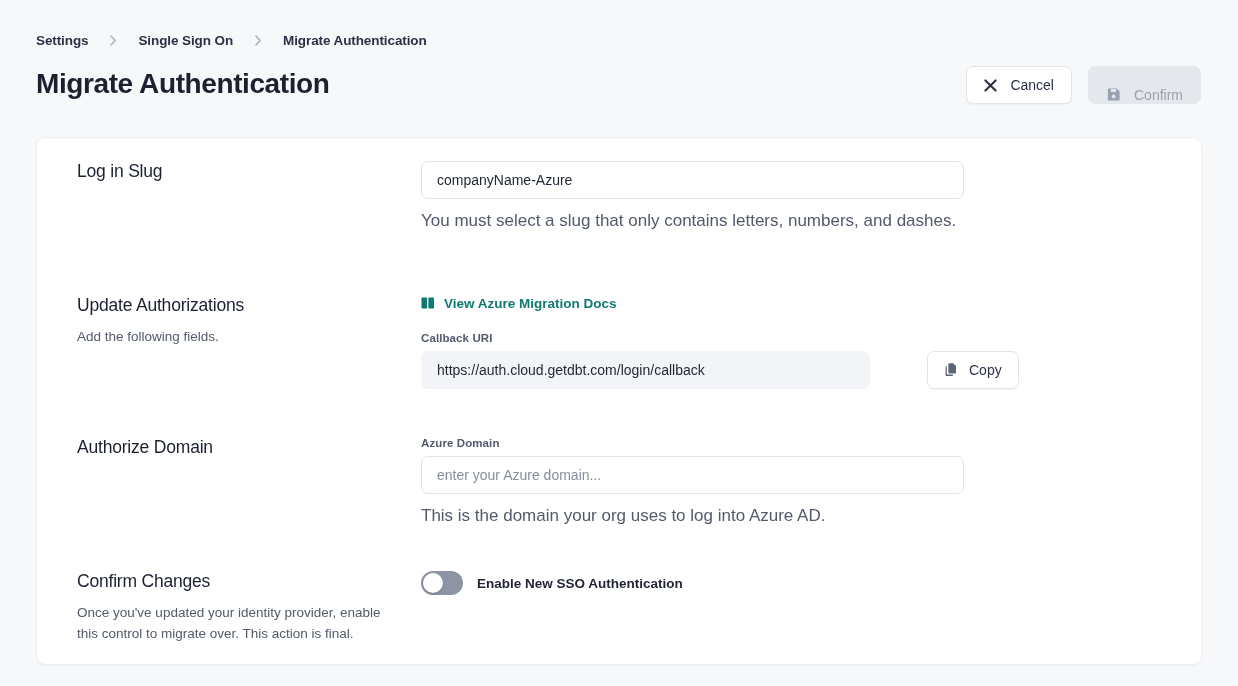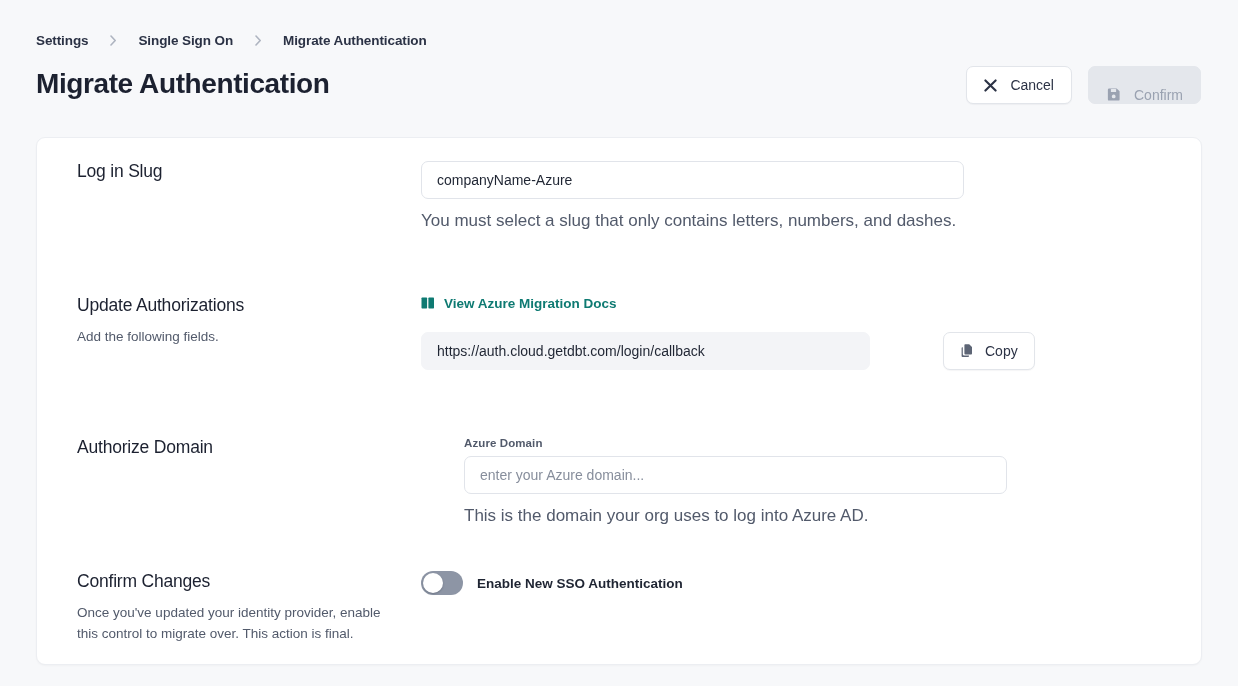--- a/index.html
+++ b/index.html
@@ -114,21 +114,21 @@
   }
 
   .section {
     position: absolute;
     left: 0;
     width: 100%;
     display: flex;
   }
   .sec-slug   { top: 23px; }
   .sec-auth   { top: 157px; }
-  .sec-domain { top: 299px; gap: 43px; }
+  .sec-domain { top: 299px; }
   .sec-confirm{ top: 433px; }
 
   .sec-left {
     width: 384px;
     padding-left: 40px;
     padding-right: 16px;
   }
   .sec-title {
     font-size: 17.5px;
     font-weight: 400;
@@ -180,21 +180,21 @@
     color: #0e7a72;
     font-size: 13.5px;
     font-weight: 700;
     text-decoration: none;
     cursor: pointer;
     margin-bottom: 21px;
   }
   .docs-link .ico { color: #0e7a72; }
 
   
-  .callback-row { display: flex; align-items: center; gap: 28px; }
+  .callback-row { display: flex; align-items: center; gap: 12px; }
   .readonly-field {
     width: 449px;
     height: 38px;
     background: #f3f4f7;
     border: 1px solid #f3f4f7;
     border-radius: 7px;
     display: flex;
     align-items: center;
     padding: 0 15px;
     font-size: 14px;
@@ -305,20 +305,21 @@
       <div class="sec-right">
         <a class="docs-link">
           <span class="ico">
             <svg width="14" height="12" viewBox="0 0 14 12" fill="none">
               <rect x="0.5" y="0.5" width="5.6" height="11" rx="0.7" fill="currentColor"></rect>
               <rect x="7.4" y="0.5" width="5.6" height="11" rx="0.7" fill="currentColor"></rect>
             </svg>
           </span>
           <span>View Azure Migration Docs</span>
         </a>
+        <div class="field-label">Callback URI</div>
         <div class="callback-row">
           <div class="readonly-field">https://auth.cloud.getdbt.com/login/callback</div>
           <button class="btn btn-copy">
             <span class="ico">
               <svg width="15" height="15" viewBox="0 0 16 16" fill="none">
                 <path d="M5.6 1.3h4.2l3.0 3.0v7.0a0.9 0.9 0 01-0.9 0.9H5.6a0.9 0.9 0 01-0.9-0.9V2.2a0.9 0.9 0 010.9-0.9z" fill="currentColor"></path>
                 <path d="M3.0 4.4v7.3a1.6 1.6 0 001.6 1.6h5.0v0.6a0.9 0.9 0 01-0.9 0.9H2.6a0.9 0.9 0 01-0.9-0.9V5.3a0.9 0.9 0 01.9-0.9h.4z" fill="currentColor"></path>
               </svg>
             </span>
             <span>Copy</span>

